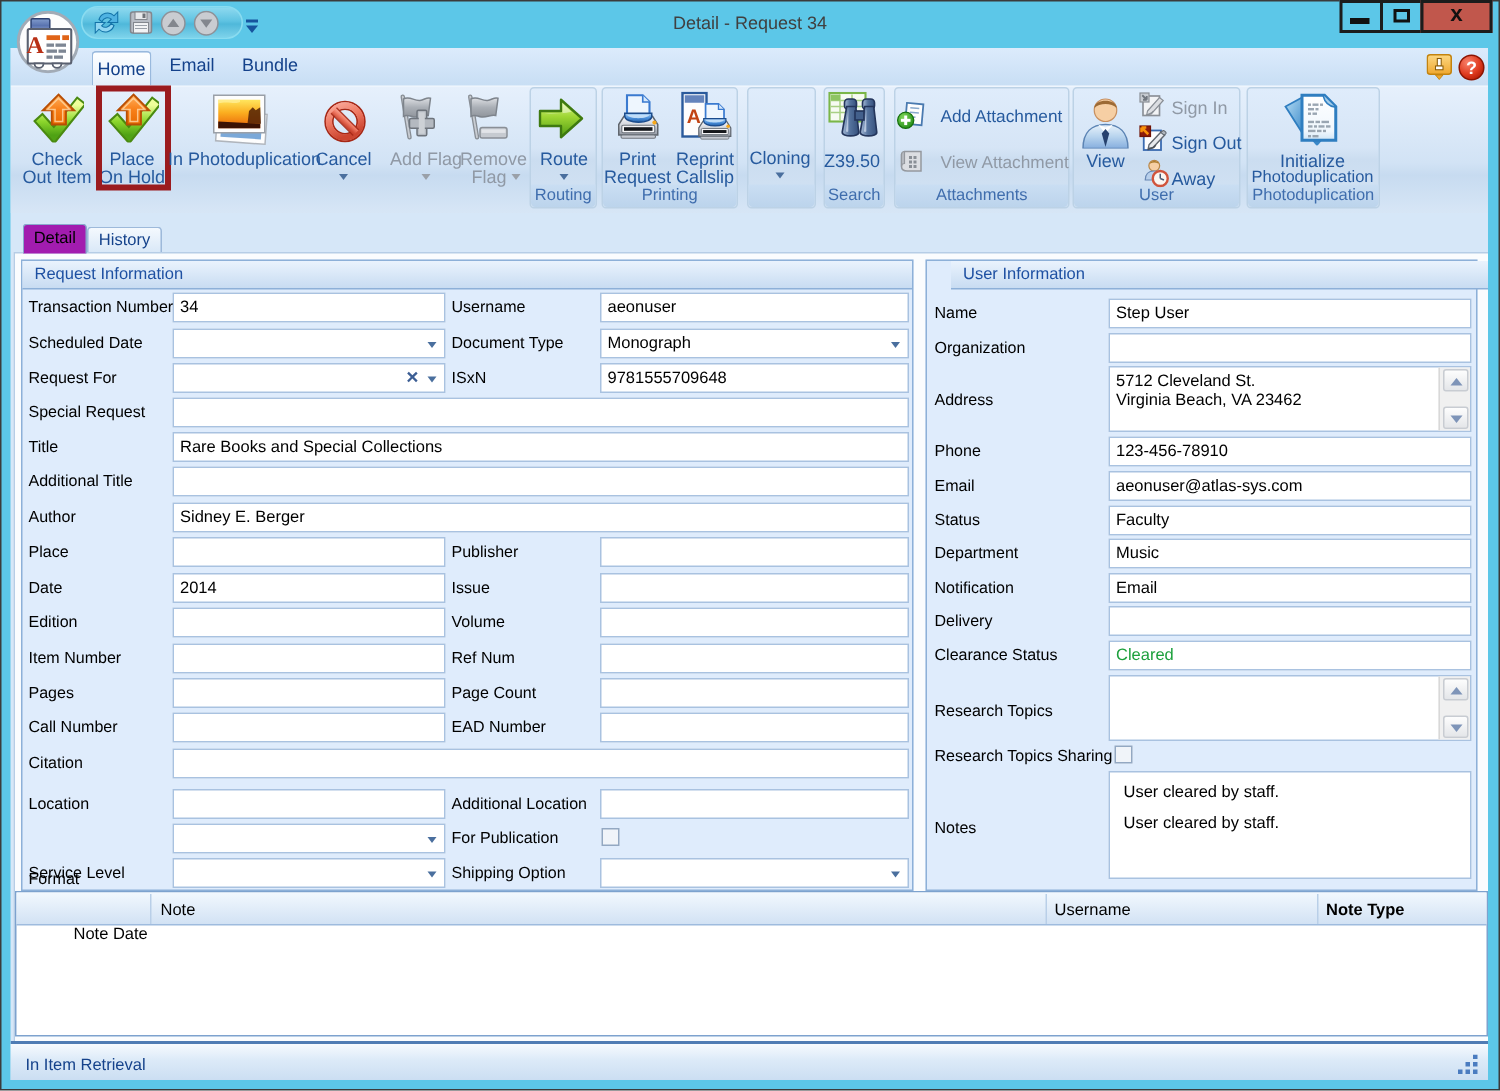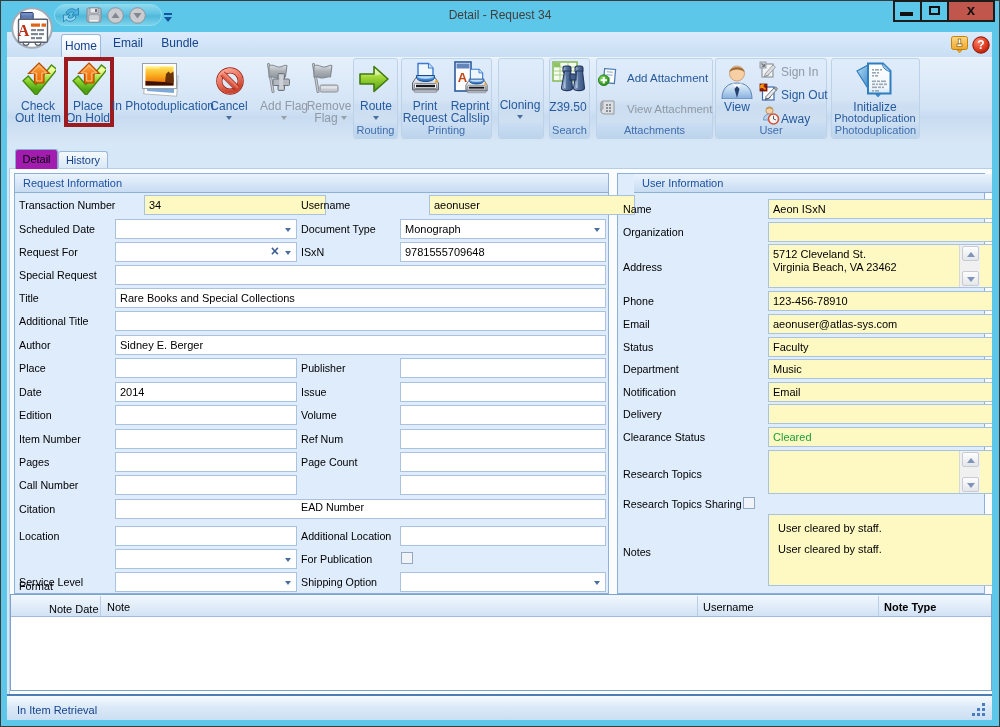--- a/index.html
+++ b/index.html
@@ -1,21 +1,21 @@
 <!DOCTYPE html>
 <html><head><meta charset="utf-8">
 <style>
 *{margin:0;padding:0;box-sizing:border-box;}
 body{font-family:"Liberation Sans",sans-serif;width:1000px;height:727px;overflow:hidden;background:#3b3b3b;}
 .abs{position:absolute;}
 #win{position:absolute;left:1px;top:1px;width:998px;height:725px;background:#5cc7e8;}
 #content{position:absolute;left:6px;top:31px;width:985px;height:688px;background:#d6e7f8;overflow:hidden;}
 .lbl{position:absolute;font-size:10.7px;color:#000;white-space:nowrap;z-index:7;}
 .tb{position:absolute;z-index:5;height:20px;background:#fff;border:1px solid #a9c2e0;font-size:11px;color:#000;line-height:18px;padding-left:4px;white-space:nowrap;overflow:hidden;}
-.ro{background:#fef9c3;margin-left:29px;}
+.ro{background:#ffffff;}
 .grp{position:absolute;top:26px;height:81px;border:1px solid #bcd2e6;border-radius:3px;background:linear-gradient(#dfecfb 0%,#d6e5f6 50%,#cbddf0 60%,#d3e3f4 100%);}
 .grplbl{position:absolute;left:0;bottom:0;width:100%;height:15px;font-size:11px;color:#3f6dad;text-align:center;line-height:14px;background:linear-gradient(#cadef3,#bcd4ec);border-radius:0 0 3px 3px;}
 .rtxt{position:absolute;font-size:12px;color:#265a9e;text-align:center;white-space:nowrap;}
 .gtxt{position:absolute;font-size:12px;color:#9099a5;text-align:center;white-space:nowrap;}
 .arr{display:inline-block;width:0;height:0;border-left:3px solid transparent;border-right:3px solid transparent;border-top:4px solid #4a6f9e;}
 .combo .arr{position:absolute;right:5px;top:8px;}
 .cb{position:absolute;z-index:8;width:12px;height:12px;background:#f0f4f9;border:1px solid #93a8c2;}
 .sb{position:absolute;z-index:6;width:21px;background:#f0f0f0;border-left:1px solid #d8d8d8;}
 .sbbtn{position:absolute;left:2px;width:17px;height:15px;background:linear-gradient(#fdfdfd,#e4e6e9);border:1px solid #c8ccd2;border-radius:2px;}
 .tri-u{position:absolute;left:4px;top:5px;width:0;height:0;border-left:4px solid transparent;border-right:4px solid transparent;border-bottom:5px solid #7e94b8;}
@@ -496,21 +496,21 @@
 <div class="lbl" style="left:12px;top:401px;">Item Number</div>
 <div class="tb" style="left:108px;top:397px;width:182px;"></div>
 <div class="lbl" style="left:294px;top:401px;">Ref Num</div>
 <div class="tb" style="left:393px;top:397px;width:206px;"></div>
 <div class="lbl" style="left:12px;top:424px;">Pages</div>
 <div class="tb" style="left:108px;top:420px;width:182px;"></div>
 <div class="lbl" style="left:294px;top:424px;">Page Count</div>
 <div class="tb" style="left:393px;top:420px;width:206px;"></div>
 <div class="lbl" style="left:12px;top:447px;">Call Number</div>
 <div class="tb" style="left:108px;top:443px;width:182px;"></div>
-<div class="lbl" style="left:294px;top:469px;">EAD Number</div>
+<div class="lbl" style="left:294px;top:447px;">EAD Number</div>
 <div class="tb" style="left:393px;top:443px;width:206px;"></div>
 <div class="lbl" style="left:12px;top:471px;">Citation</div>
 <div class="tb" style="left:108px;top:467px;width:491px;"></div>
 <div class="lbl" style="left:12px;top:498px;">Location</div>
 <div class="tb" style="left:108px;top:494px;width:182px;"></div>
 <div class="lbl" style="left:294px;top:498px;text-align:right;">Additional Location</div>
 <div class="tb" style="left:393px;top:494px;width:206px;"></div>
 <div class="lbl" style="left:12px;top:548px;">Format</div>
 <div class="tb combo" style="left:108px;top:517px;width:182px;">
         <span class="arr"></span>
@@ -519,21 +519,21 @@
 <div class="cb" style="left:394px;top:520px;"></div>
 <div class="lbl" style="left:12px;top:544px;">Service Level</div>
 <div class="tb combo" style="left:108px;top:540px;width:182px;">
         <span class="arr"></span>
       </div>
 <div class="lbl" style="left:294px;top:544px;">Shipping Option</div>
 <div class="tb combo" style="left:393px;top:540px;width:206px;">
         <span class="arr"></span>
       </div>
 <div class="lbl" style="left:616px;top:171px;">Name</div>
-<div class="tb ro" style="left:732px;top:167px;width:242px;">Aeon ISxN</div>
+<div class="tb ro" style="left:732px;top:167px;width:242px;">Step User</div>
 <div class="lbl" style="left:616px;top:194px;">Organization</div>
 <div class="tb ro" style="left:732px;top:190px;width:242px;"></div>
 <div class="lbl" style="left:616px;top:229px;">Address</div>
 <div class="tb ro" style="left:732px;top:212px;width:242px;height:44px;line-height:13px;padding-top:3px;">5712 Cleveland St.<br>Virginia Beach, VA 23462</div>
 <div class="sb" style="left:952px;top:213px;height:42px;">
         <div class="sbbtn" style="top:1px;">
           <div class="tri-u"></div>
         </div>
         <div class="sbbtn" style="bottom:1px;">
           <div class="tri-d"></div>
@@ -568,21 +568,21 @@
 <div class="lbl" style="left:616px;top:514px;">Notes</div>
 <div class="tb ro" style="left:732px;top:482px;width:242px;height:72px;">
         <div style="position:absolute;left:9px;top:4px;">User cleared by staff.</div>
         <div style="position:absolute;left:9px;top:25px;">User cleared by staff.</div>
       </div>
 <div class="abs" style="left:3px;top:562px;width:982px;height:97px;background:#fff;border:1px solid #7da2ce;z-index:4;">
 <div style="position:absolute;left:0;top:0;width:100%;height:22px;background:linear-gradient(#f2f8fe,#d2e2f4);border-bottom:1px solid #9ebbde;"></div>
 <div style="position:absolute;left:89px;top:1px;width:1px;height:20px;background:#b9cfe8;"></div>
 <div style="position:absolute;left:686px;top:1px;width:1px;height:20px;background:#b9cfe8;"></div>
 <div style="position:absolute;left:867px;top:1px;width:1px;height:20px;background:#b9cfe8;"></div>
-<div style="position:absolute;left:6px;top:8px;font-size:11px;color:#000;padding-left:32px;">Note Date</div>
+<div style="position:absolute;left:6px;top:22px;font-size:11px;color:#000;padding-left:32px;">Note Date</div>
 <div style="position:absolute;left:96px;top:6px;font-size:11px;color:#000;">Note</div>
 <div style="position:absolute;left:692px;top:6px;font-size:11px;color:#000;">Username</div>
 <div style="position:absolute;left:873px;top:6px;font-size:11px;color:#000;font-weight:bold;">Note Type</div>
 </div>
 <div class="abs" style="left:0;top:662px;width:985px;height:2px;background:#4f7cb4;z-index:4;"></div>
 <div class="abs" style="left:0;top:664px;width:985px;height:24px;background:linear-gradient(#f6fafe,#dceaf8 45%,#cbdef2);z-index:4;">
 <div style="position:absolute;left:10px;top:8px;font-size:11px;color:#15428b;">In Item Retrieval</div>
 <svg style="position:absolute;right:6px;bottom:3px;" width="14" height="14" viewBox="0 0 14 14">
 <g fill="#4a7cc0">
             <rect x="10" y="0" width="3" height="3"></rect>

